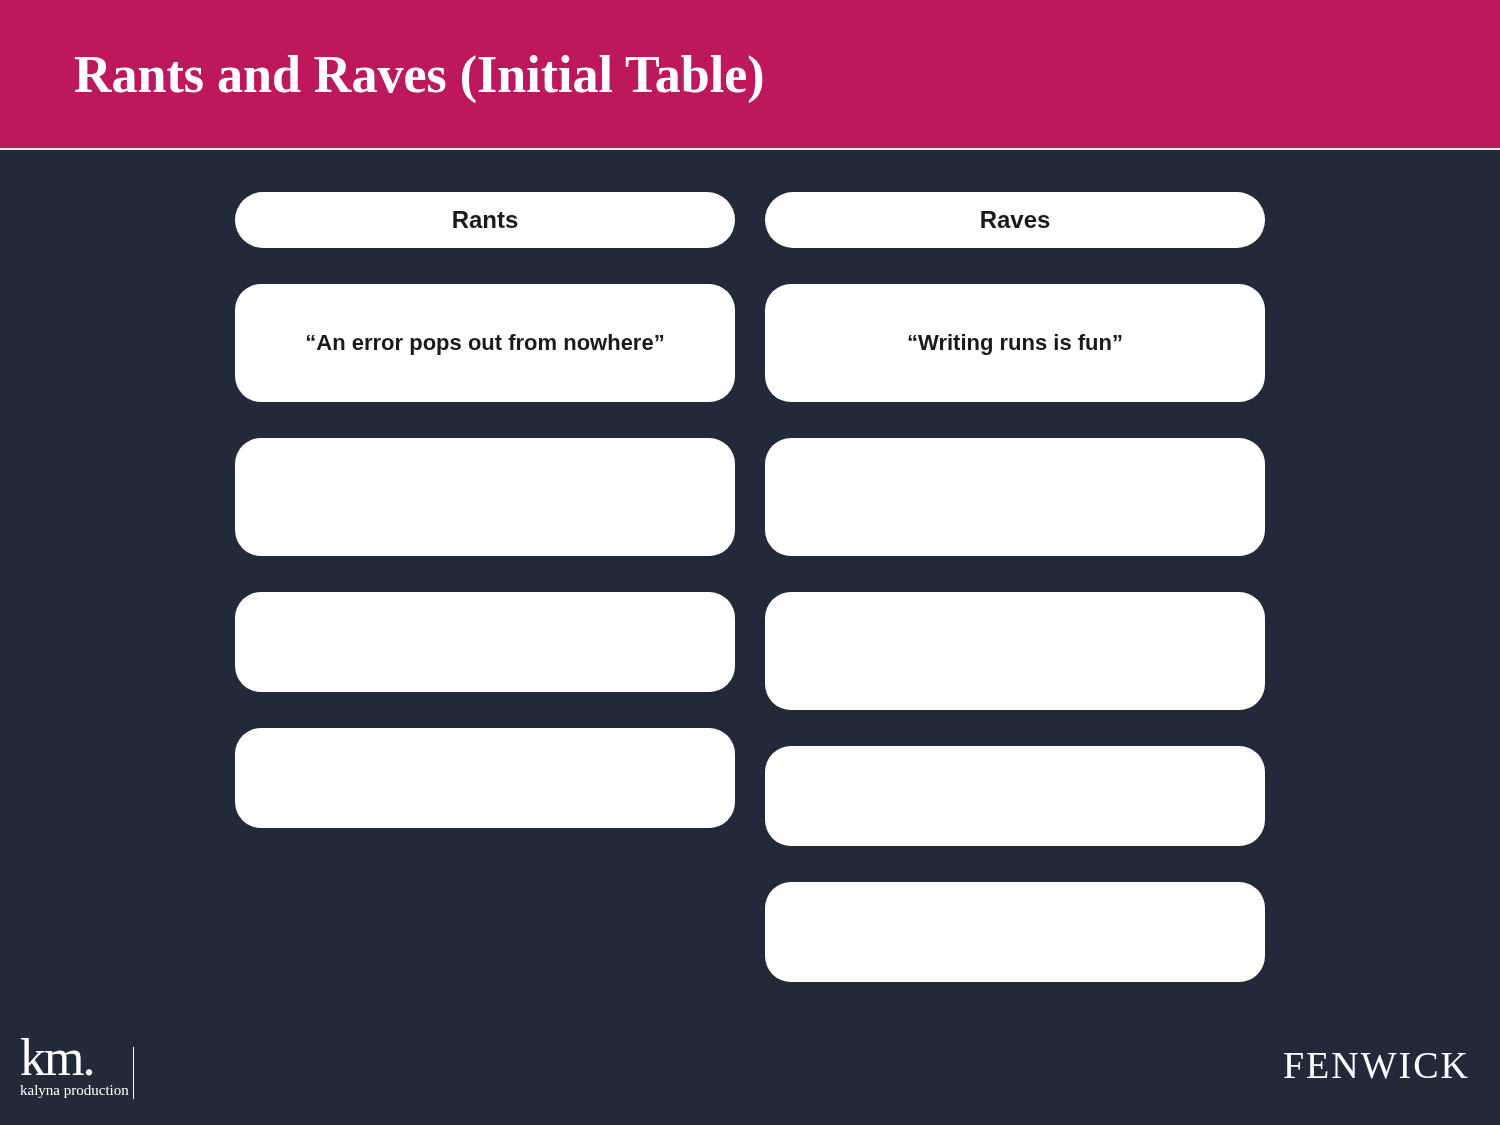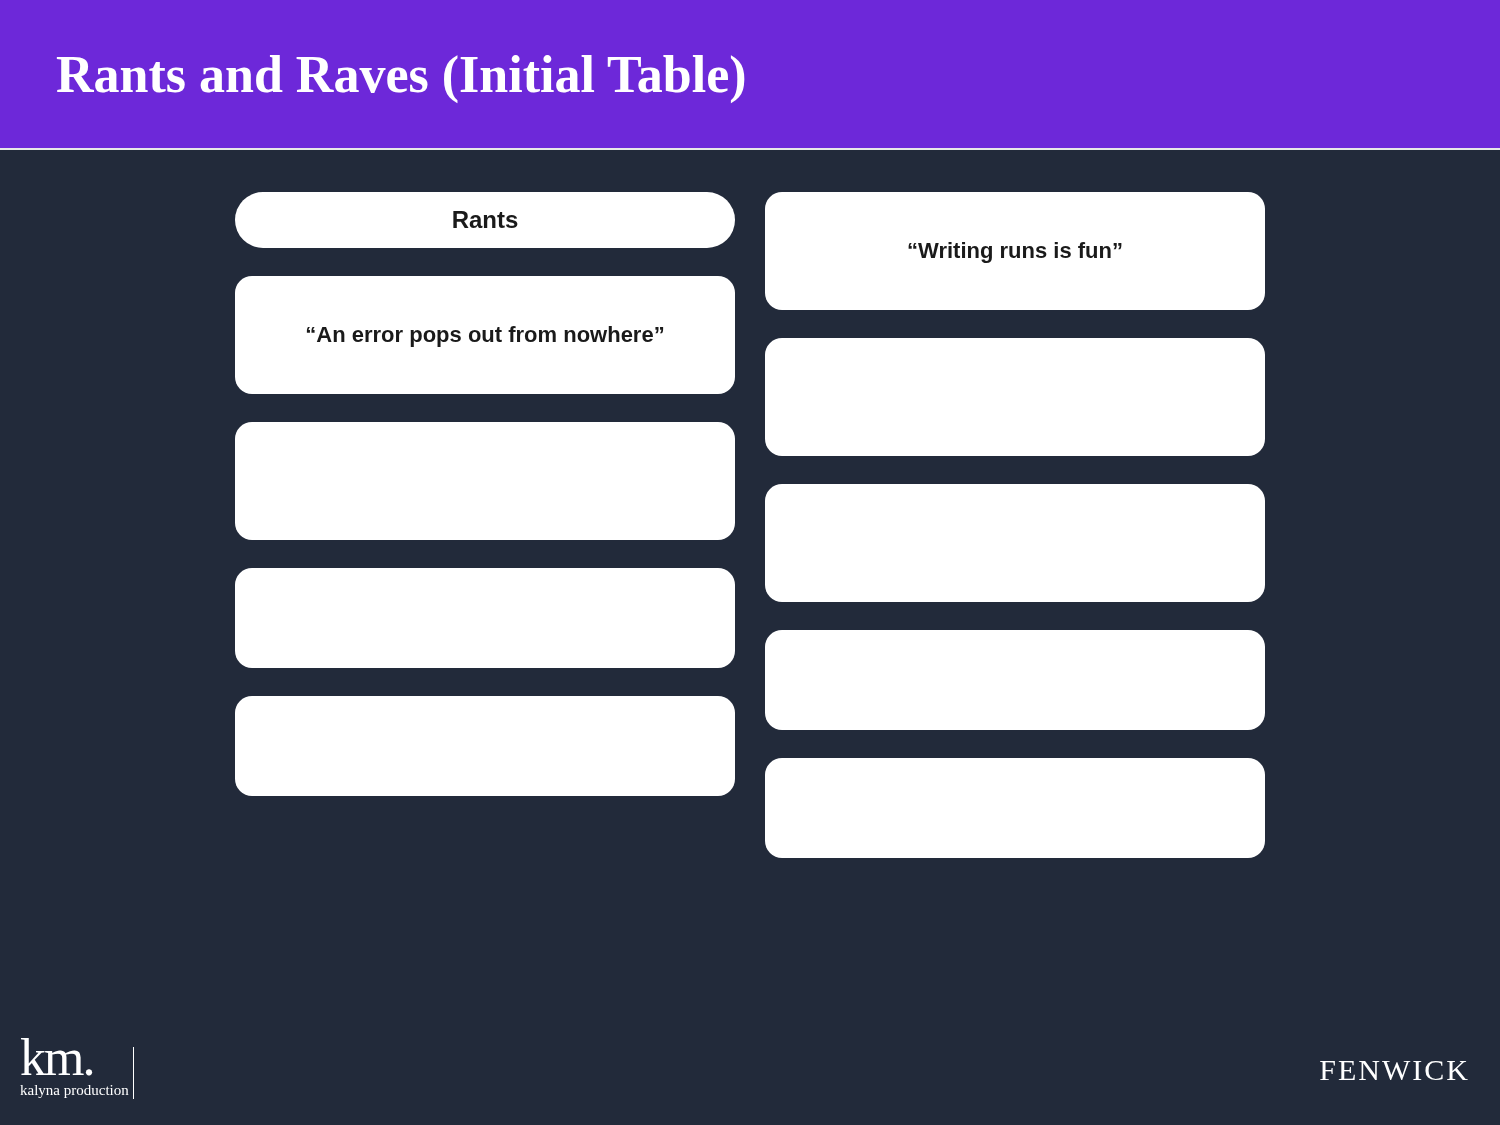--- a/index.html
+++ b/index.html
@@ -5,61 +5,61 @@
   * { box-sizing: border-box; margin: 0; padding: 0; }
   body {
     width: 1500px;
     height: 1125px;
     background: #222a3a;
     font-family: -apple-system, BlinkMacSystemFont, "Segoe UI", Helvetica, Arial, sans-serif;
     position: relative;
     overflow: hidden;
   }
   .header-band {
-    background: #6d28d9;
+    background: #be185d;
     height: 150px;
     display: flex;
     align-items: center;
-    padding-left: 56px;
+    padding-left: 74px;
     border-bottom: 2px solid #e8e8e8;
   }
   .title {
     font-family: Georgia, "Times New Roman", serif;
     color: #ffffff;
     font-size: 52px;
     font-weight: 600;
   }
   .content {
     display: flex;
     justify-content: center;
     gap: 30px;
     padding-top: 42px;
     position: relative;
   }
   .column {
     display: flex;
     flex-direction: column;
-    gap: 28px;
+    gap: 36px;
     width: 500px;
   }
   .col-header {
     background: #ffffff;
     border-radius: 900px;
     height: 56px;
     display: flex;
     align-items: center;
     justify-content: center;
     font-family: -apple-system, BlinkMacSystemFont, "Segoe UI", Helvetica, Arial, sans-serif;
     font-weight: 700;
     font-size: 24px;
     color: #1a1a1a;
   }
   .cell {
     background: #ffffff;
-    border-radius: 17px;
+    border-radius: 26px;
     height: 118px;
     display: flex;
     align-items: center;
     justify-content: center;
     text-align: center;
     padding: 14px 30px;
     font-family: -apple-system, BlinkMacSystemFont, "Segoe UI", Helvetica, Arial, sans-serif;
     font-weight: 600;
     font-size: 22px;
     color: #1a1a1a;
@@ -94,40 +94,41 @@
     font-size: 15px;
     margin-bottom: 4px;
   }
   .km-block { display:flex; flex-direction:column; align-items:flex-start; }
   .logo-right {
     position: absolute;
     right: 30px;
     bottom: 38px;
     color: #ffffff;
     font-family: Georgia, "Times New Roman", serif;
-    font-size: 30px;
+    font-size: 38px;
     letter-spacing: 2px;
   }
 </style>
 </head>
 <body>
 
 <div class="header-band">
   <div class="title">Rants and Raves (Initial Table)</div>
 </div>
 
 <div class="content">
   <div class="column">
     <div class="col-header">Rants</div>
     <div class="cell">“An error pops out from nowhere”</div>
     <div class="cell"></div>
     <div class="cell short"></div>
     <div class="cell short"></div>
   </div>
   <div class="column">
+    <div class="col-header">Raves</div>
     <div class="cell">“Writing runs is fun”</div>
     <div class="cell"></div>
     <div class="cell"></div>
     <div class="cell short"></div>
     <div class="cell short"></div>
   </div>
 </div>
 
 <div class="logo-left">
   <div class="km-block">

